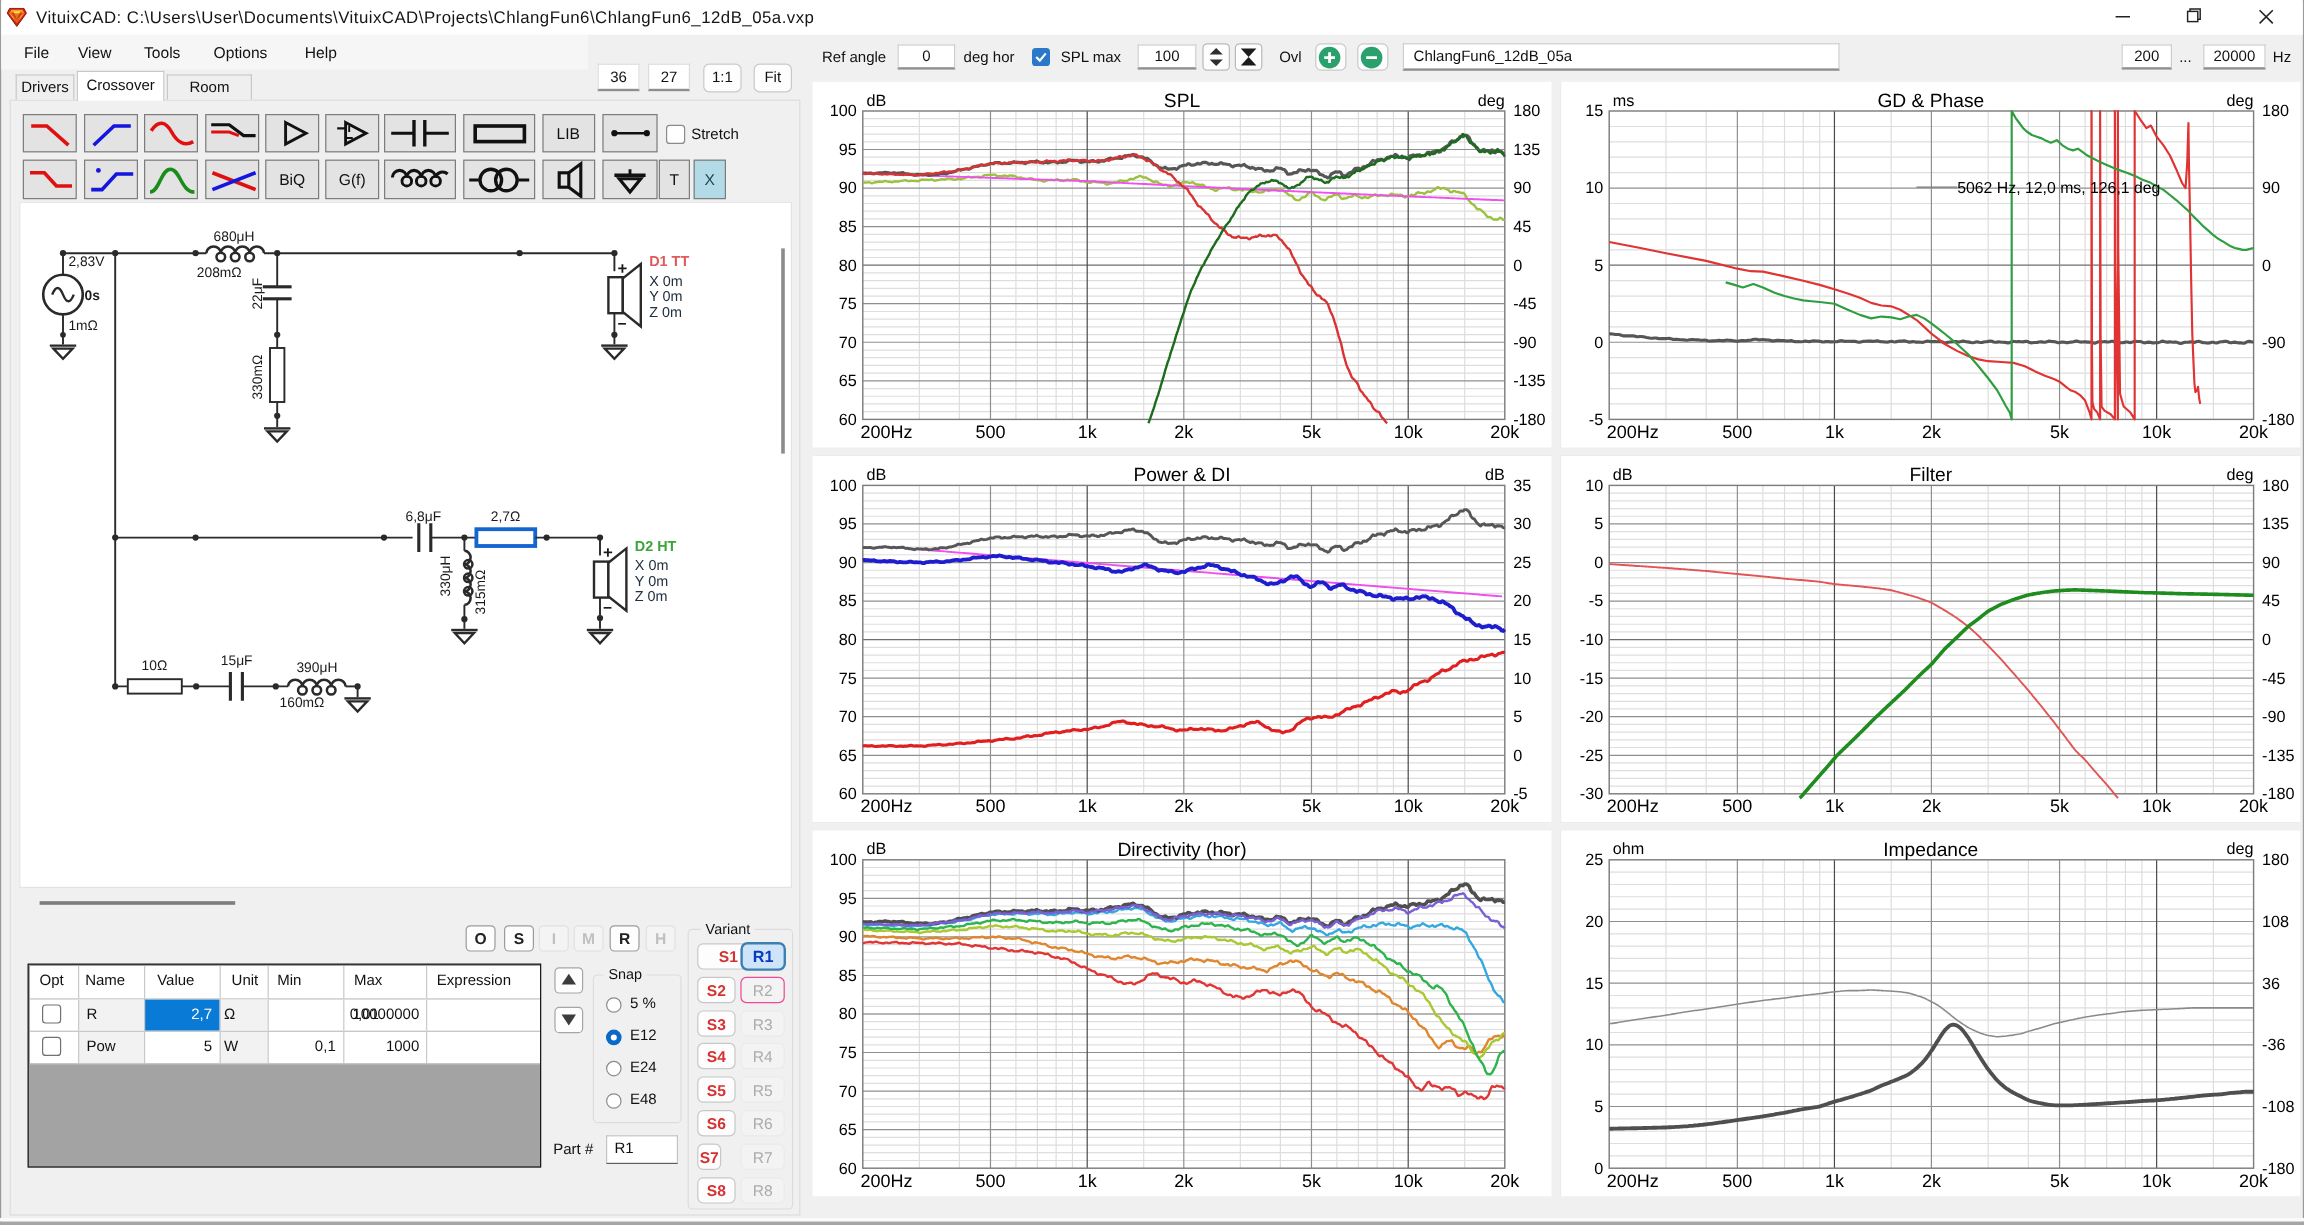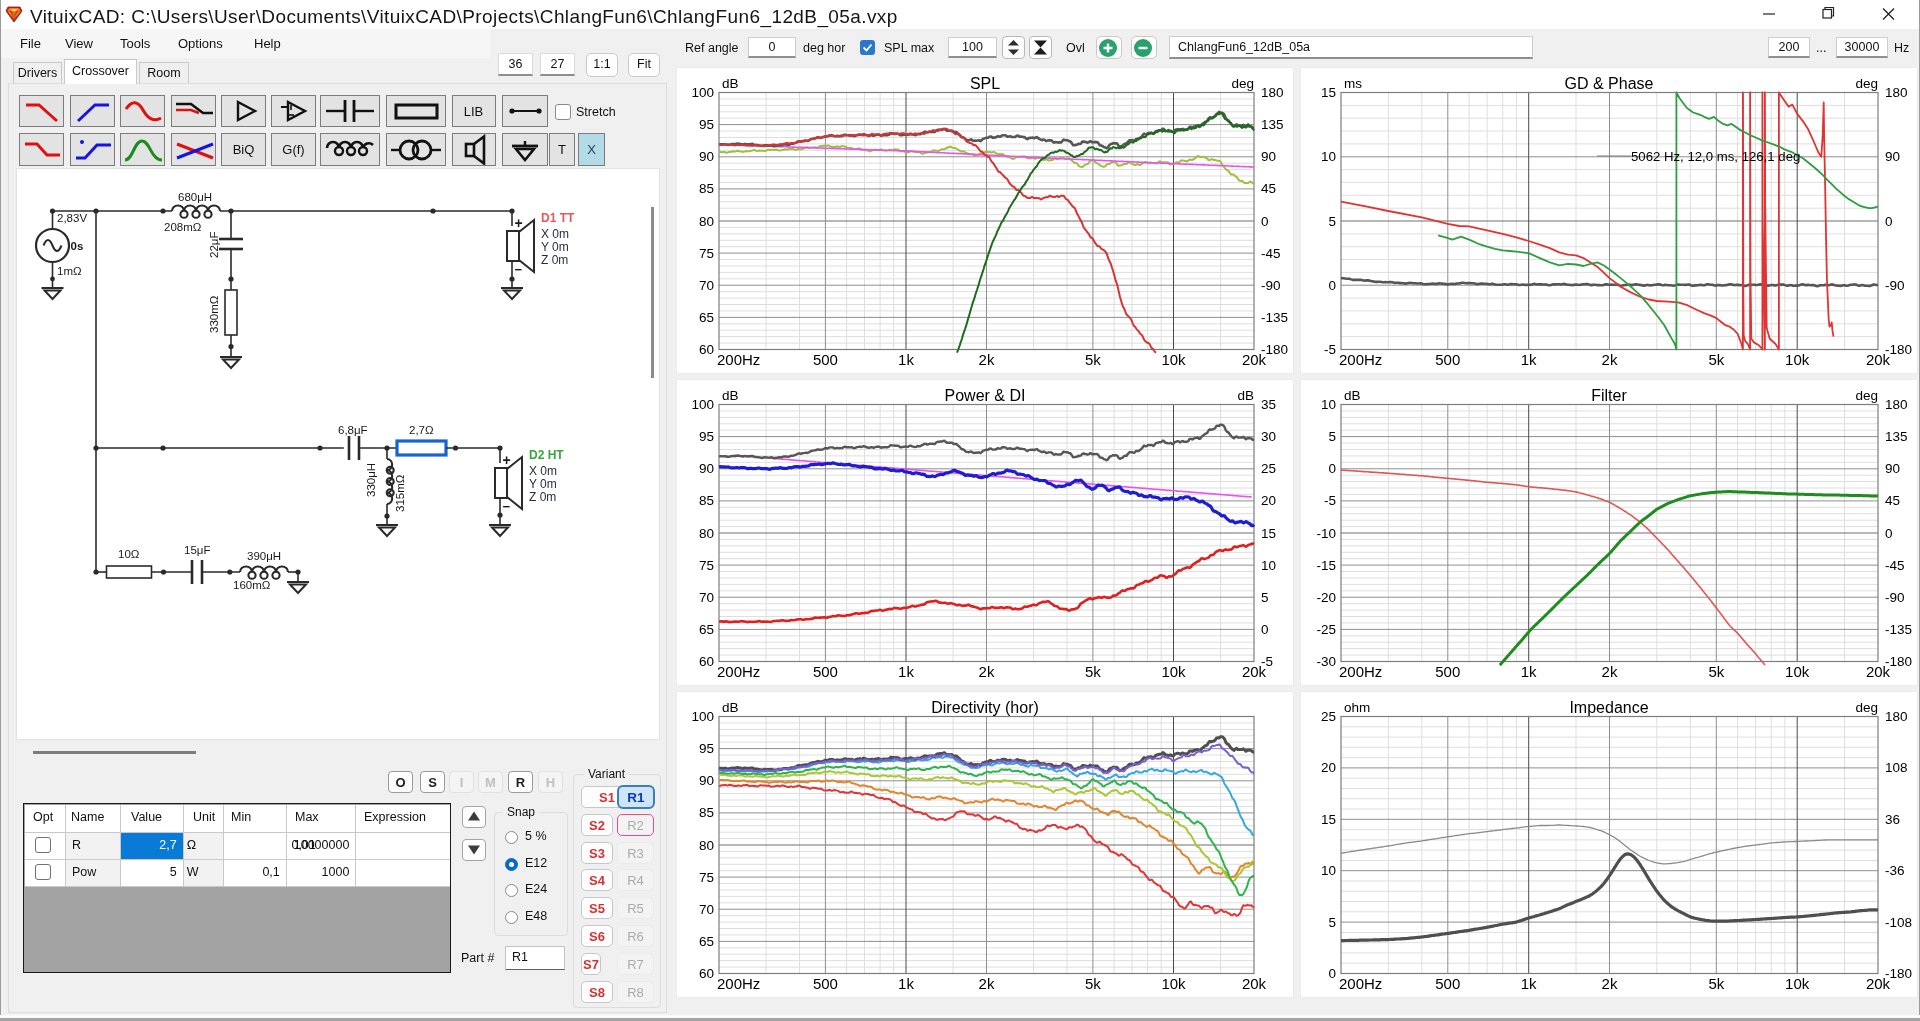--- a/index.html
+++ b/index.html
@@ -11,40 +11,40 @@
 
 <div style="position:absolute;left:1px;top:0;width:1918px;height:29px;background:#ffffff;"></div>
 <svg width="18" height="17" viewBox="0 0 18 17" style="position:absolute;left:5px;top:6px">
     <path d="M3,1 L15,1 L17,5 L9,16 L1,5 Z" fill="#cc1f15" stroke="#8a170e" stroke-width="0.8"></path>
     <path d="M4.5,2.2 L13.5,2.2 L15.5,5 L9,13.5 L2.5,5 Z" fill="#f5a623"></path>
     <path d="M6,3.5 L12,3.5 L9,9.5 Z" fill="#ffe14d"></path>
     <path d="M9,9.5 L6,3.5 L2.5,5 Z" fill="#e8601c"></path>
     <path d="M9,9.5 L12,3.5 L15.5,5 Z" fill="#e8601c"></path>
     <path d="M9,16 L5,5 L13,5 Z" fill="#c81f14" opacity="0.55"></path>
   </svg>
-<div style="position:absolute;left:30px;top:6px;font-size:19px;letter-spacing:0.4px;color:#151515;">VituixCAD: C:\Users\User\Documents\VituixCAD\Projects\ChlangFun6\ChlangFun6_12dB_05a.vxp</div>
+<div style="position:absolute;left:30px;top:6px;font-size:14px;letter-spacing:0.4px;color:#151515;">VituixCAD: C:\Users\User\Documents\VituixCAD\Projects\ChlangFun6\ChlangFun6_12dB_05a.vxp</div>
 <svg width="160" height="28" viewBox="0 0 160 28" style="position:absolute;left:1755px;top:0">
     <line x1="8" y1="14" x2="20" y2="14" stroke="#222" stroke-width="1.2"></line>
     <rect x="68" y="9.5" width="8.5" height="8.5" fill="none" stroke="#222" stroke-width="1.2"></rect>
     <path d="M70,9.5 L70,7.5 L78.5,7.5 L78.5,16 L76.5,16" fill="none" stroke="#222" stroke-width="1.2"></path>
     <path d="M128,8.5 L139,19.5 M139,8.5 L128,19.5" stroke="#222" stroke-width="1.3"></path>
   </svg>
 
 <div style="position:absolute;left:1px;top:29px;width:489px;height:29px;background:#f6f6f6;"></div>
 <div style="position:absolute;left:20px;top:36px;font-size:13px;color:#111;">File</div>
 <div style="position:absolute;left:65px;top:36px;font-size:13px;color:#111;">View</div>
 <div style="position:absolute;left:120px;top:36px;font-size:13px;color:#111;">Tools</div>
 <div style="position:absolute;left:178px;top:36px;font-size:13px;color:#111;">Options</div>
 <div style="position:absolute;left:254px;top:36px;font-size:13px;color:#111;">Help</div>
 
 <div style="position:absolute;left:8px;top:83px;width:659px;height:930px;background:#f0f0f0;border:1px solid #dcdcdc;box-sizing:border-box;"></div>
 
 <div style="position:absolute;left:13px;top:62px;width:49px;height:21px;background:#efefef;border:1px solid #c9c9c9;border-bottom:none;box-sizing:border-box;font-size:12.5px;color:#111;text-align:center;padding-top:3px;">Drivers</div>
 <div style="position:absolute;left:64px;top:59px;width:73px;height:25px;background:#fff;border:1px solid #c9c9c9;border-bottom:none;box-sizing:border-box;font-size:12.5px;color:#111;text-align:center;padding-top:4px;">Crossover</div>
-<div style="position:absolute;left:139px;top:62px;width:50px;height:21px;background:#efefef;border:1px solid #c9c9c9;border-bottom:none;box-sizing:border-box;font-size:12.5px;color:#111;text-align:center;padding-top:3px;">Room</div>
+<div style="position:absolute;left:139px;top:62px;width:71px;height:21px;background:#efefef;border:1px solid #c9c9c9;border-bottom:none;box-sizing:border-box;font-size:12.5px;color:#111;text-align:center;padding-top:3px;">Room</div>
 <div style="position:absolute;left:498px;top:53px;width:35px;height:23px;background:#fff;border:1px solid #dcdcdc;border-bottom:2px solid #8e8e8e;box-sizing:border-box;font-size:12.5px;color:#111;text-align:center;padding-top:3px;">36</div>
 <div style="position:absolute;left:540px;top:53px;width:35px;height:23px;background:#fff;border:1px solid #dcdcdc;border-bottom:2px solid #8e8e8e;box-sizing:border-box;font-size:12.5px;color:#111;text-align:center;padding-top:3px;">27</div>
 <div style="position:absolute;left:586px;top:53px;width:32px;height:24px;background:#fdfdfd;border:1px solid #c9c9c9;border-radius:5px;box-sizing:border-box;font-size:12.5px;color:#111;text-align:center;padding-top:3px;">1:1</div>
 <div style="position:absolute;left:628px;top:53px;width:32px;height:24px;background:#fdfdfd;border:1px solid #c9c9c9;border-radius:5px;box-sizing:border-box;font-size:12.5px;color:#111;text-align:center;padding-top:3px;">Fit</div>
 
 <div style="position:absolute;left:19px;top:95px;width:45px;height:32px;background:#e3e3e3;border:1px solid #7c7c7c;box-sizing:border-box;"><svg width="43" height="30" viewBox="0 0 43 30">
       <path d="M6,9 L19,9 L37,25" stroke="#e01010" stroke-width="3" fill="none"></path>
     </svg></div>
 <div style="position:absolute;left:69.5px;top:95px;width:45px;height:32px;background:#e3e3e3;border:1px solid #7c7c7c;box-sizing:border-box;"><svg width="43" height="30" viewBox="0 0 43 30">
       <path d="M7,25 L24,9 L38,9" stroke="#1515e0" stroke-width="3" fill="none"></path>
@@ -362,21 +362,21 @@
     <path d="M9,4.5 L9,13.5 M4.5,9 L13.5,9" stroke="#fff" stroke-width="2.4"></path>
   </svg>
 <div style="position:absolute;left:1131px;top:36px;width:26px;height:23px;background:#fdfdfd;border:1px solid #c9c9c9;border-radius:5px;box-sizing:border-box;"></div>
 <div style="position:absolute;left:1134px;top:38.5px;width:18px;height:18px;background:#2aa06c;border-radius:50%;"></div>
 <svg width="18" height="18" viewBox="0 0 18 18" style="position:absolute;left:1134px;top:38.5px">
     <path d="M4.5,9 L13.5,9" stroke="#fff" stroke-width="2.4"></path>
   </svg>
 <div style="position:absolute;left:1169px;top:36px;width:364px;height:23px;background:#fff;border:1px solid #cdcdcd;border-bottom:2px solid #8e8e8e;box-sizing:border-box;font-size:12.5px;color:#111;padding:3px 0 0 8px;">ChlangFun6_12dB_05a</div>
 <div style="position:absolute;left:1768px;top:37px;width:42px;height:21px;background:#fff;border:1px solid #cdcdcd;border-bottom:2px solid #8e8e8e;box-sizing:border-box;font-size:12.5px;color:#111;text-align:center;padding-top:2px;">200</div>
 <div style="position:absolute;left:1816px;top:41px;font-size:12.5px;color:#111;">...</div>
-<div style="position:absolute;left:1836px;top:37px;width:52px;height:21px;background:#fff;border:1px solid #cdcdcd;border-bottom:2px solid #8e8e8e;box-sizing:border-box;font-size:12.5px;color:#111;text-align:center;padding-top:2px;">30000</div>
+<div style="position:absolute;left:1836px;top:37px;width:52px;height:21px;background:#fff;border:1px solid #cdcdcd;border-bottom:2px solid #8e8e8e;box-sizing:border-box;font-size:12.5px;color:#111;text-align:center;padding-top:2px;">20000</div>
 <div style="position:absolute;left:1894px;top:41px;font-size:12.5px;color:#111;">Hz</div>
 
 <div class="panel" style="left:676px;top:67px;"><svg width="616" height="305" font-family="Liberation Sans, sans-serif" fill="#000">
       <line x1="42" y1="275.1" x2="577" y2="275.1" stroke="#dedede" stroke-width="1"></line>
       <line x1="42" y1="268.6" x2="577" y2="268.6" stroke="#dedede" stroke-width="1"></line>
       <line x1="42" y1="262.2" x2="577" y2="262.2" stroke="#dedede" stroke-width="1"></line>
       <line x1="42" y1="255.8" x2="577" y2="255.8" stroke="#dedede" stroke-width="1"></line>
       <line x1="42" y1="242.9" x2="577" y2="242.9" stroke="#dedede" stroke-width="1"></line>
       <line x1="42" y1="236.5" x2="577" y2="236.5" stroke="#dedede" stroke-width="1"></line>
       <line x1="42" y1="230.1" x2="577" y2="230.1" stroke="#dedede" stroke-width="1"></line>

